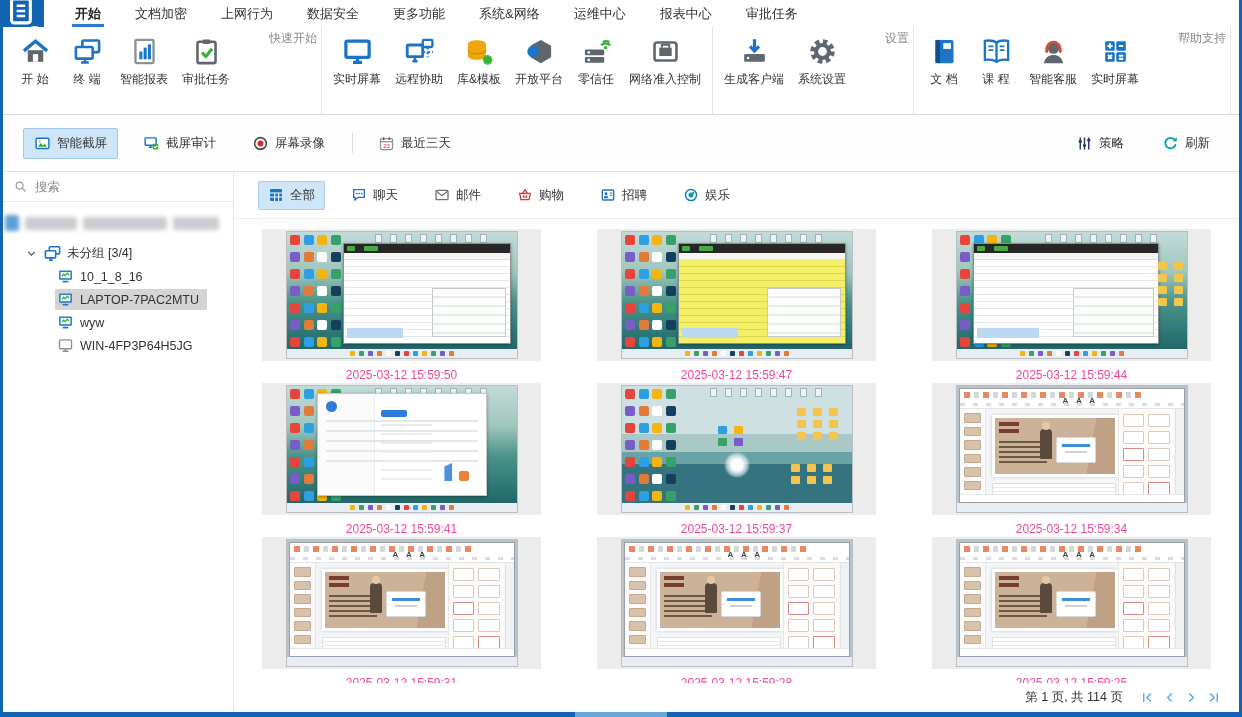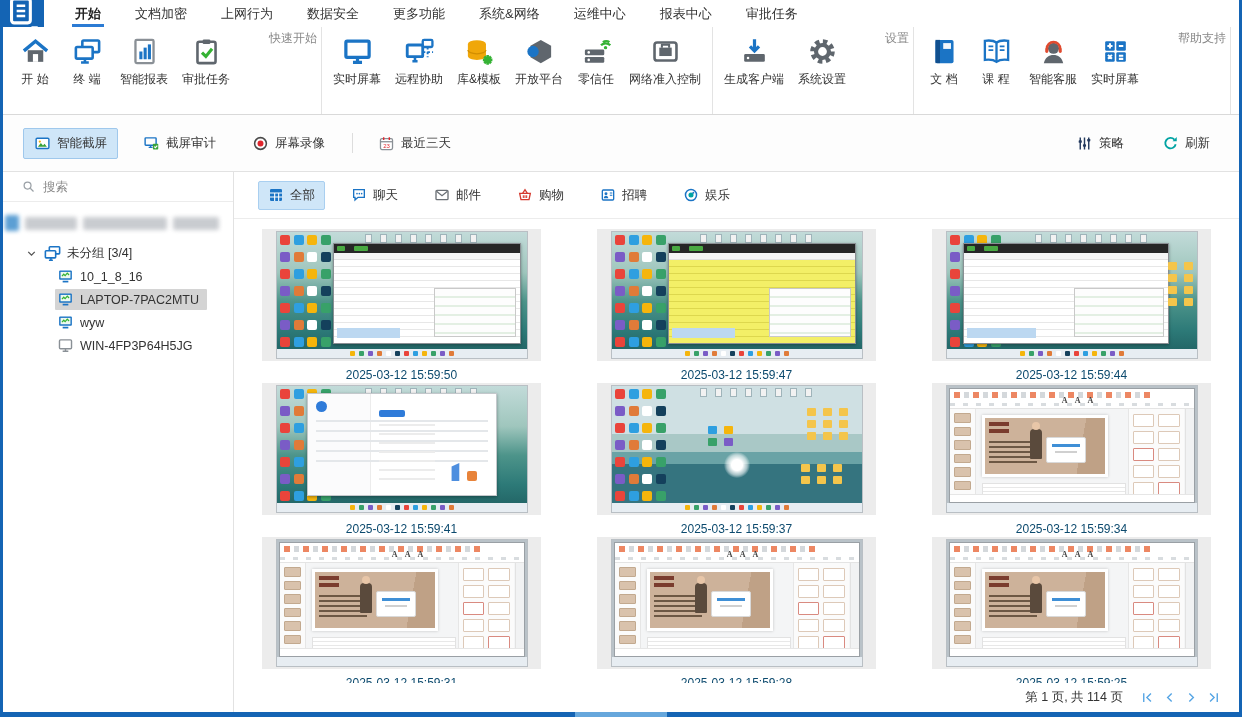--- a/index.html
+++ b/index.html
@@ -29,21 +29,21 @@
   #subbar { height:57px; display:flex; align-items:center; padding:0 18px 0 20px; border-bottom:1px solid #e2e2e2; background:#fdfdfd; flex:none; }
   .tbtn { display:flex; align-items:center; gap:6px; font-size:12.5px; color:#333; padding:6px 10px; margin-right:14px; border:1px solid transparent; border-radius:2px; cursor:pointer; }
   .tbtn svg { width:17px; height:17px; }
   .tbtn.active { background:#cfe6f8; border-color:#9fc8ec; }
   .tb-divider { width:1px; height:20px; background:#ddd; margin:0 14px 0 2px; }
   #tb-right { margin-left:auto; display:flex; align-items:center; }
   #tb-right .tbtn { margin-right:0; margin-left:16px; }
   
   #bodyrow { flex:1; display:flex; min-height:0; }
   #sidebar { width:231px; flex:none; border-right:1px solid #e2e2e2; display:flex; flex-direction:column; background:#fff; }
-  #searchbox { height:30px; display:flex; align-items:center; gap:7px; padding:0 18px; border-bottom:1px solid #ececec; }
+  #searchbox { height:30px; display:flex; align-items:center; gap:7px; padding:0 10px; border-bottom:1px solid #ececec; }
   #searchbox svg { width:15px; height:15px; flex:none; }
   #searchbox input { border:none; outline:none; font-size:12.5px; color:#333; width:100%; background:transparent; }
   #searchbox input::placeholder { color:#8a8a8a; }
   #redacted { display:flex; align-items:center; gap:6px; height:26px; margin:8px 0 2px; }
   .blur-chip { height:13px; background:#c9ccd0; border-radius:2px; filter:blur(2px); }
   #tree { font-size:12.5px; color:#333; padding-top:4px; }
   .tree-group { display:flex; align-items:center; gap:5px; height:23px; padding-left:22px; cursor:pointer; }
   .tree-group svg.caret { width:13px; height:13px; }
   .tree-group svg.gicon { width:19px; height:19px; }
   .tree-item { display:flex; align-items:center; height:23px; padding-left:52px; cursor:pointer; }
@@ -52,23 +52,23 @@
   .tree-item svg { width:17px; height:17px; flex:none; }
   
   #main { flex:1; display:flex; flex-direction:column; min-width:0; background:#fff; }
   #filterbar { height:47px; display:flex; align-items:center; padding-left:24px; border-bottom:1px solid #ececec; flex:none; }
   .ftab { display:flex; align-items:center; gap:6px; font-size:12.5px; color:#333; padding:5px 9px; margin-right:16px; border:1px solid transparent; border-radius:2px; cursor:pointer; }
   .ftab svg { width:16px; height:16px; }
   .ftab.active { background:#cfe6f8; border-color:#a9cff0; }
   #grid { flex:1; display:grid; grid-template-columns:repeat(3,1fr); grid-auto-rows:154px; padding-top:10px; overflow:hidden; }
   .cell { display:flex; flex-direction:column; align-items:center; }
   .band { width:calc(100% - 56px); height:132px; background:#ececec; display:flex; align-items:center; justify-content:center; }
-  .thumb { width:252px; height:128px; position:relative; overflow:hidden; border:1px solid #b9bfc4; cursor:pointer;
-           background:linear-gradient(180deg,#c2dbd9 0%,#9fc6bd 32%,#4d948a 55%,#2d7a78 78%,#1f5e60 100%);font-family:Liberation Serif, serif; }
-  .tstamp { font-size:12px; color:#0c4a6e; margin-top:7px; }
+  .thumb { width:232px; height:128px; position:relative; overflow:hidden; border:1px solid #b9bfc4; cursor:pointer;
+           background:linear-gradient(180deg,#c2dbd9 0%,#9fc6bd 32%,#4d948a 55%,#2d7a78 78%,#1f5e60 100%); }
+  .tstamp { font-size:12px; color:#ec4899; margin-top:7px; }
   
   .t-icns { position:absolute; left:3px; top:3px; width:52px; bottom:10px; display:grid; grid-template-columns:repeat(4,1fr); grid-auto-rows:14px; gap:3px 3px; }
   .t-icns i { width:10px; height:10px; border-radius:2px; justify-self:center; }
   .t-ticons { position:absolute; top:2px; left:88px; display:flex; gap:8px; }
   .t-ticons i { width:7px; height:9px; background:#f2f2f2; border:1px solid #9fb4ba; }
   .t-task { position:absolute; left:0; right:0; bottom:0; height:9px; background:#e7edf2; display:flex; align-items:center; justify-content:center; gap:4px; }
   .t-task i { width:5px; height:5px; border-radius:1px; }
   .t-sun { position:absolute; left:50%; top:52%; width:26px; height:26px; margin-left:-13px; border-radius:50%;
            background:radial-gradient(circle,#fff 0 30%,rgba(255,255,255,.55) 55%,rgba(255,255,255,0) 72%); }
   .t-fold { position:absolute; display:grid; grid-template-columns:repeat(3,1fr); gap:4px 7px; }

